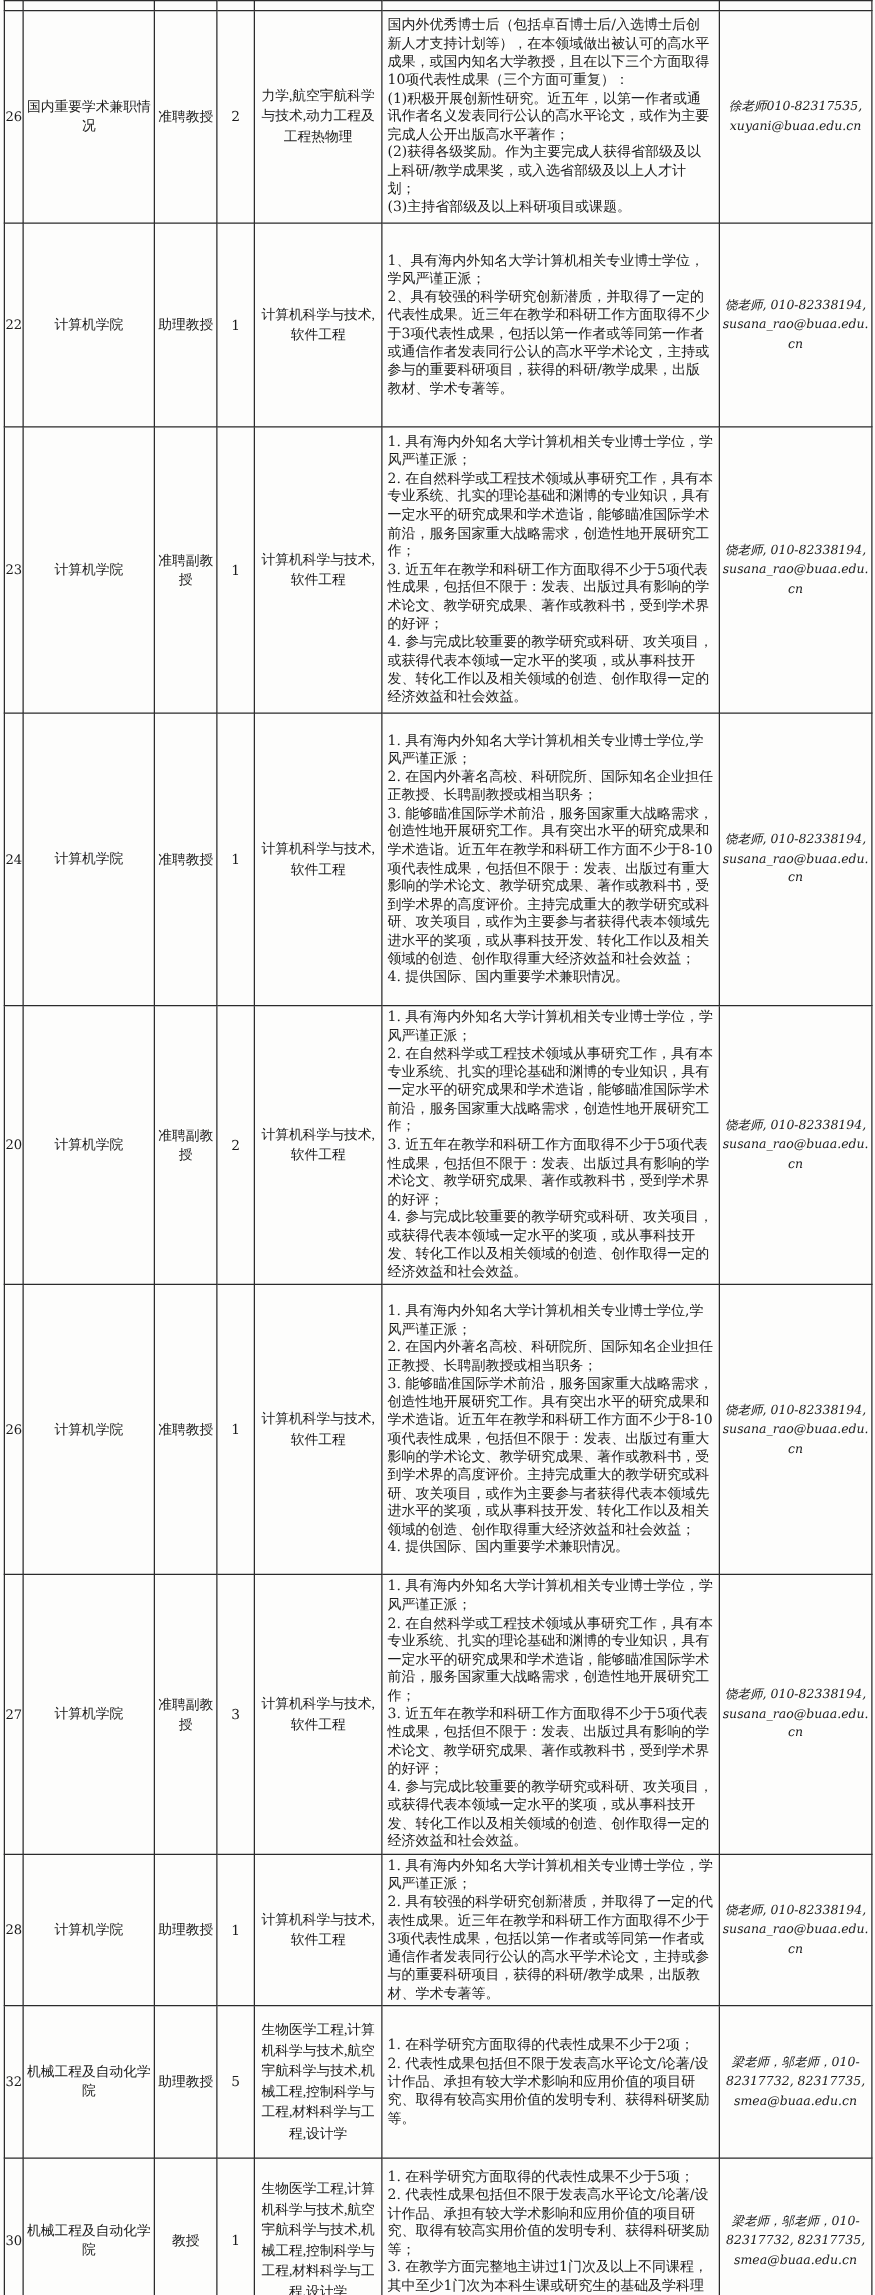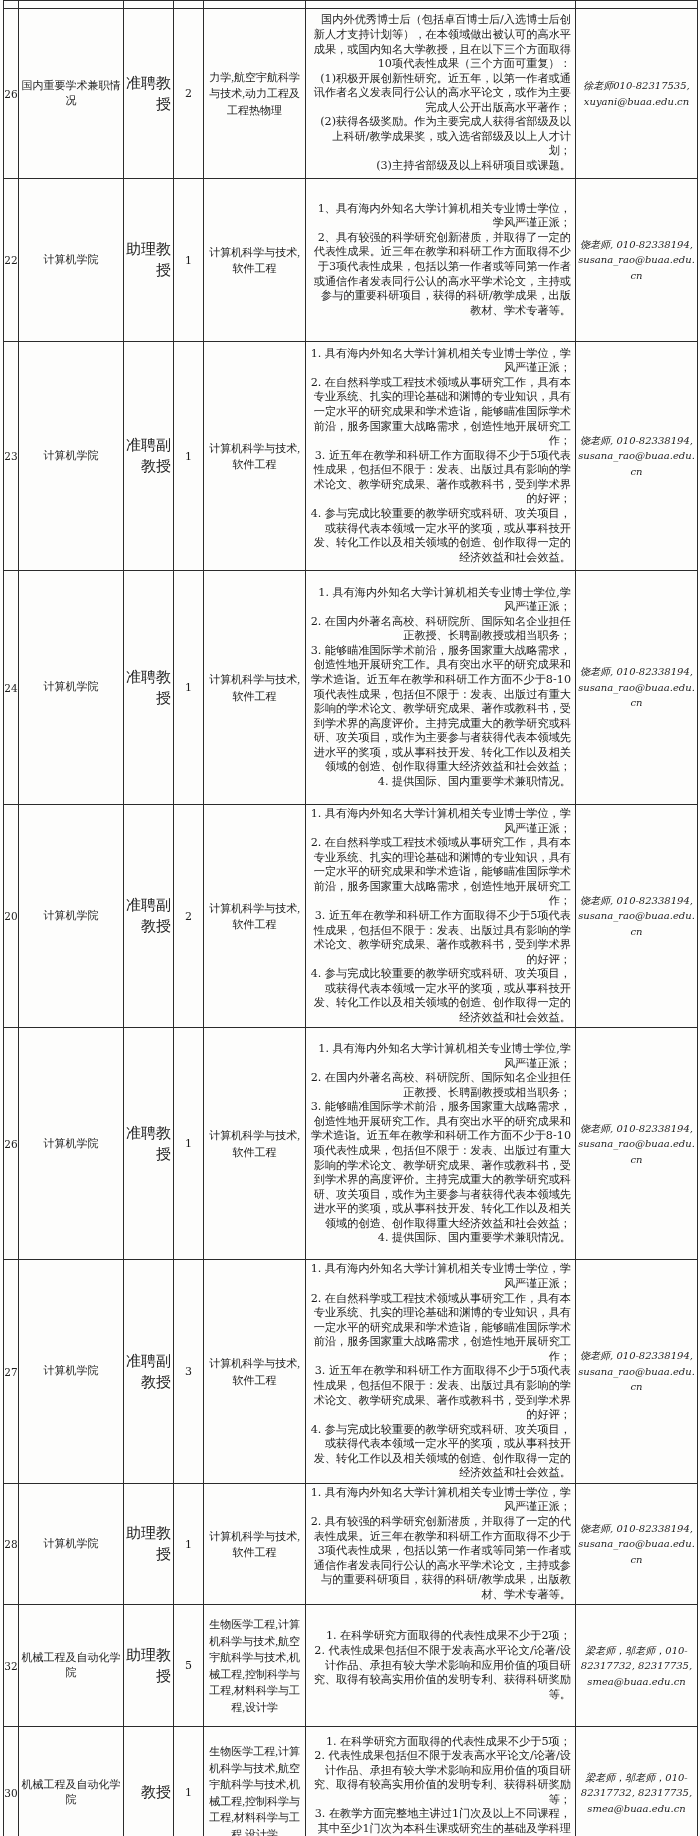--- a/index.html
+++ b/index.html
@@ -10,24 +10,24 @@
   }
   table.rec{
     border-collapse:collapse;table-layout:fixed;width:694px;margin-left:3px;
   }
   td{
     border:1px solid #2b2b2b;vertical-align:middle;overflow:hidden;
     word-break:break-word;
   }
   .c-no{font-size:10.5px;text-align:center;padding:0;}
   .c-college{font-size:11px;text-align:center;padding:0 1px;line-height:1.35;}
-  .c-pos{font-size:15px;text-align:right;padding:0 2px;line-height:1.4;}
+  .c-pos{font-size:11px;text-align:center;padding:0 2px;line-height:1.4;}
   .c-count{font-size:11px;text-align:center;padding:0;}
   .c-disc{font-size:11px;text-align:center;padding:0 2px;line-height:1.5;font-family:Liberation Serif, serif;}
-  .c-req{font-size:11.2px;text-align:right;padding:2px 4px;white-space:pre-line;line-height:1.3;}
+  .c-req{font-size:11.2px;text-align:left;padding:2px 4px;white-space:pre-line;line-height:1.3;}
   .c-contact{font-size:10px;text-align:center;padding:0 1px;white-space:pre-line;line-height:1.55;font-style:italic;}
   tr.spacer td{height:5px;}
   tr.h21{height:170px;}
   tr.h22{height:163px;}
   tr.h23{height:229px;}
   tr.h24{height:234px;}
   tr.h25{height:203px;}
   tr.h26{height:232px;}
   tr.h27{height:209px;}
   tr.h28{height:120px;}

